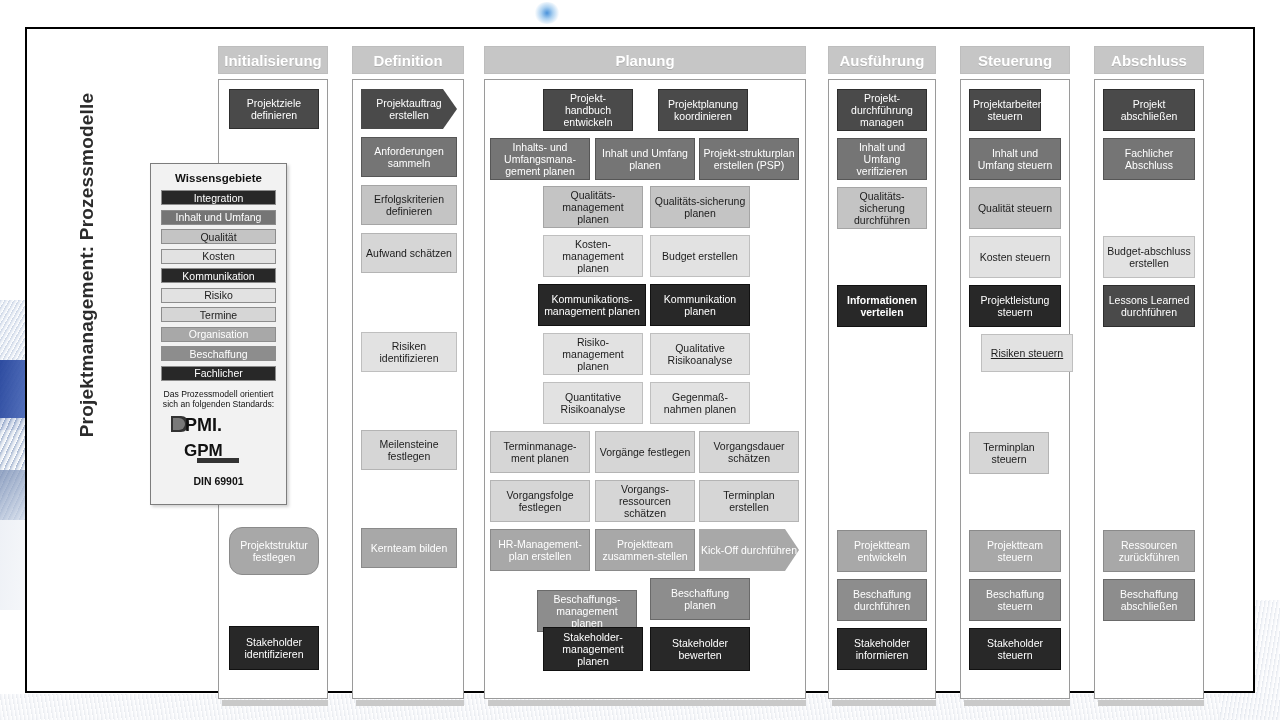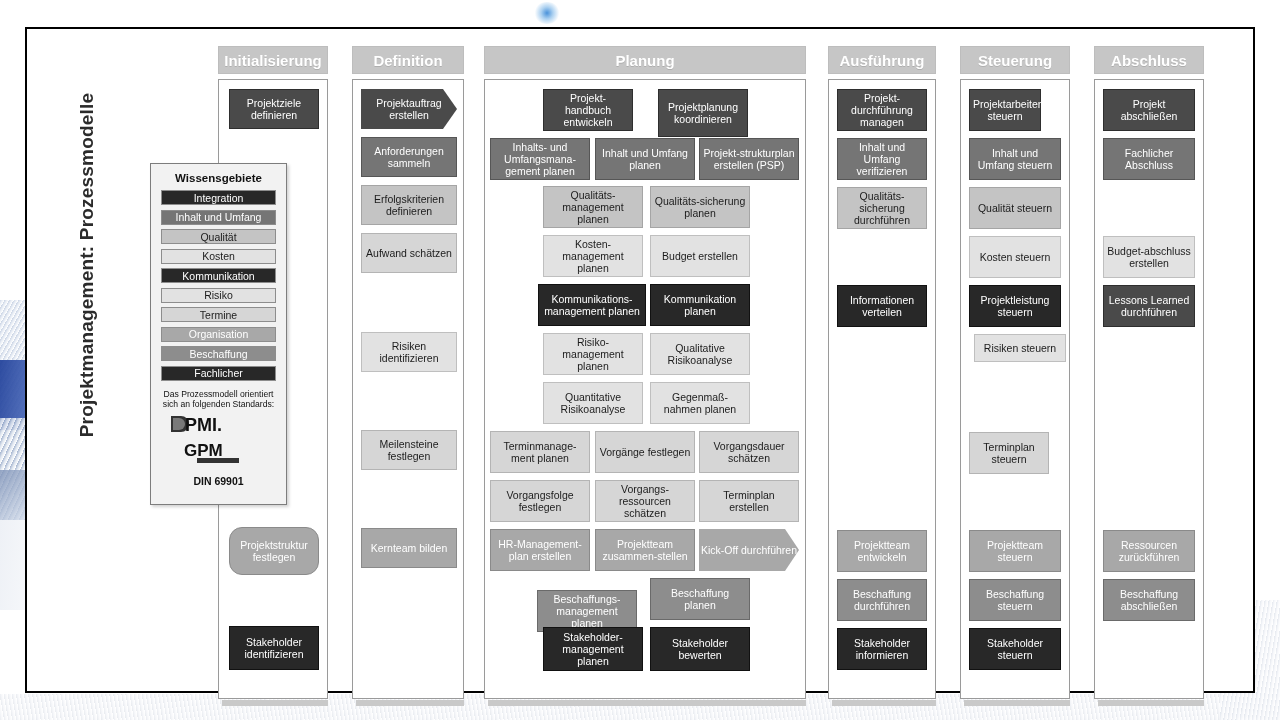--- a/index.html
+++ b/index.html
@@ -165,21 +165,21 @@
         <div class="col-shadow"></div>
       </div>
       <div class="column" style="left: 457px; top: 17px; width: 322px;">
         <div class="col-header">Planung</div>
         <div class="col-body" style="height: 620px;">
           <div class="box t-dark2" style="left: 58px; top: 9px; width: 90px; height: 42px;">
             <div style="width: 100%; display: flex; align-items: center; justify-content: center;">
               <span>Projekt-handbuch entwickeln</span>
             </div>
           </div>
-          <div class="box t-dark2" style="left: 173px; top: 9px; width: 90px; height: 48px;">
+          <div class="box t-dark2" style="left: 173px; top: 9px; width: 90px; height: 42px;">
             <div style="width: 100%; display: flex; align-items: center; justify-content: center;">
               <span>Projektplanung koordinieren</span>
             </div>
           </div>
           <div class="box t-mid" style="left: 5px; top: 58px; width: 100px; height: 42px;">
             <div style="width: 100%; display: flex; align-items: center; justify-content: center;">
               <span>Inhalts- und Umfangsmana-gement planen</span>
             </div>
           </div>
           <div class="box t-mid" style="left: 110px; top: 58px; width: 100px; height: 42px;">
@@ -322,21 +322,21 @@
             <div style="width: 100%; display: flex; align-items: center; justify-content: center;">
               <span>Inhalt und Umfang verifizieren</span>
             </div>
           </div>
           <div class="box t-light" style="left: 8px; top: 107px; width: 90px; height: 42px;">
             <div style="width: 100%; display: flex; align-items: center; justify-content: center;">
               <span>Qualitäts-sicherung durchführen</span>
             </div>
           </div>
           <div class="box t-dark" style="left: 8px; top: 205px; width: 90px; height: 42px;">
-            <div style="width: 100%; display: flex; align-items: flex-start; justify-content: center;">
+            <div style="width: 100%; display: flex; align-items: flex-start; justify-content: center; font-weight: bold;">
               <span>Informationen verteilen</span>
             </div>
           </div>
           <div class="box t-gray" style="left: 8px; top: 450px; width: 90px; height: 42px;">
             <div style="width: 100%; display: flex; align-items: center; justify-content: center;">
               <span>Projektteam entwickeln</span>
             </div>
           </div>
           <div class="box t-mid2" style="left: 8px; top: 499px; width: 90px; height: 42px;">
             <div style="width: 100%; display: flex; align-items: center; justify-content: center;">
@@ -372,21 +372,21 @@
           <div class="box t-pale" style="left: 8px; top: 156px; width: 92px; height: 42px;">
             <div style="width: 100%; display: flex; align-items: center; justify-content: center;">
               <span>Kosten steuern</span>
             </div>
           </div>
           <div class="box t-dark" style="left: 8px; top: 205px; width: 92px; height: 42px;">
             <div style="width: 100%; display: flex; align-items: center; justify-content: center;">
               <span>Projektleistung steuern</span>
             </div>
           </div>
-          <div class="box t-pale" style="left: 13px; top: 254px; width: 92px; height: 28px;">
+          <div class="box t-pale" style="left: 20px; top: 254px; width: 92px; height: 38px; text-decoration: underline;">
             <div style="width: 100%; display: flex; align-items: center; justify-content: center;">
               <span>Risiken steuern</span>
             </div>
           </div>
           <div class="box t-light2" style="left: 8px; top: 352px; width: 80px; height: 42px;">
             <div style="width: 100%; display: flex; align-items: center; justify-content: center;">
               <span>Terminplan steuern</span>
             </div>
           </div>
           <div class="box t-gray" style="left: 8px; top: 450px; width: 92px; height: 42px;">

